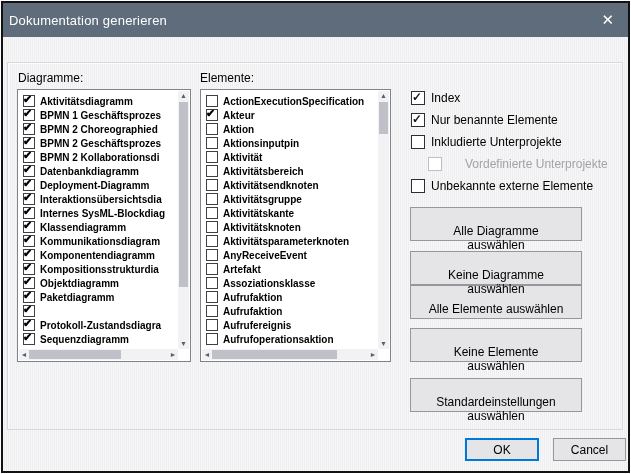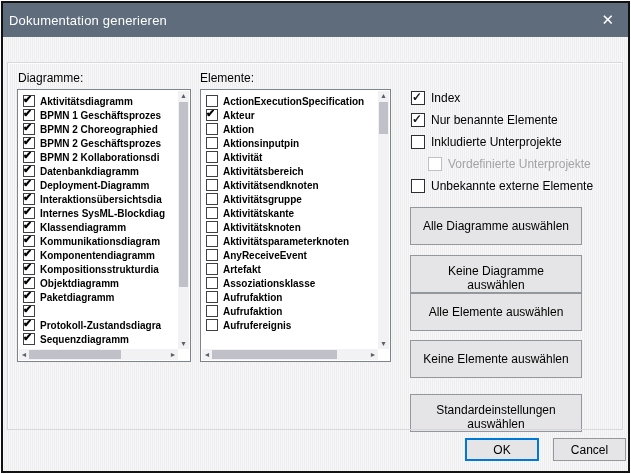--- a/index.html
+++ b/index.html
@@ -37,28 +37,28 @@
   .vscroll .down{bottom:0;left:0;right:0;height:10px;}
   .hscroll .left{left:0;top:0;bottom:0;width:10px;line-height:11px;}
   .hscroll .right{right:0;top:0;bottom:0;width:10px;line-height:11px;}
   .vthumb{position:absolute;left:1px;right:1px;background:#c0c0c8;}
   .hthumb{position:absolute;top:1px;bottom:1px;background:#c0c0c8;}
   
   .options{position:absolute;left:408px;top:88px;}
   .opt{display:flex;align-items:center;height:13px;margin-bottom:9px;font-size:12px;color:#000;}
   .opt .box{flex:0 0 auto;width:12px;height:12px;border:1px solid #2e2e32;background:#fff;margin-right:6px;position:relative;}
   .opt .box.on::after{content:"\2713";position:absolute;left:0px;top:-2px;font-size:12px;font-weight:700;color:#17171a;}
-  .opt.disabled{color:#a3a3a6;}
+  .opt.disabled{color:#a3a3a6;gap:17px;}
   .opt.disabled .box{border-color:#c0c0c4;}
   .opt.indent{margin-left:17px;}
   
   .actions{position:absolute;left:407px;top:204px;width:172px;}
-  .btn{box-sizing:border-box;display:block;width:100%;height:38px;background:#e5e5e7;
+  .btn{box-sizing:border-box;display:block;width:100%;height:21px;background:#e5e5e7;
     border:1px solid #94979c;font-family:"Liberation Sans",sans-serif;font-size:12px;color:#000;
-    text-align:center;padding:8px;}
+    text-align:center;padding:16px;}
   
   .footer-btn{position:absolute;box-sizing:border-box;height:23px;background:#e5e5e7;border:1px solid #94979c;
     font-family:"Liberation Sans",sans-serif;font-size:12px;color:#000;text-align:center;}
   #okbtn{left:462px;top:435px;width:74px;border:2px solid #0078d7;}
   #cancelbtn{left:550px;top:435px;width:73px;}
 </style>
 </head>
 <body>
 
 <div id="stage">
@@ -223,20 +223,24 @@
             <span class="llabel">Aufrufaktion</span>
           </div>
           <div class="lrow">
             <span class="lcb"></span>
             <span class="llabel">Aufrufaktion</span>
           </div>
           <div class="lrow">
             <span class="lcb"></span>
             <span class="llabel">Aufrufereignis</span>
           </div>
+          <div class="lrow">
+            <span class="lcb"></span>
+            <span class="llabel">Aufrufoperationsaktion</span>
+          </div>
         </div>
       <div class="vscroll">
         <div class="sarrow up">▲</div>
         <div class="vthumb" style="top:11px;height:32px;"></div>
         <div class="sarrow down">▼</div>
       </div>
       <div class="hscroll">
         <div class="sarrow left">◄</div>
         <div class="hthumb" style="left:10px;width:125px;"></div>
         <div class="sarrow right">►</div>

